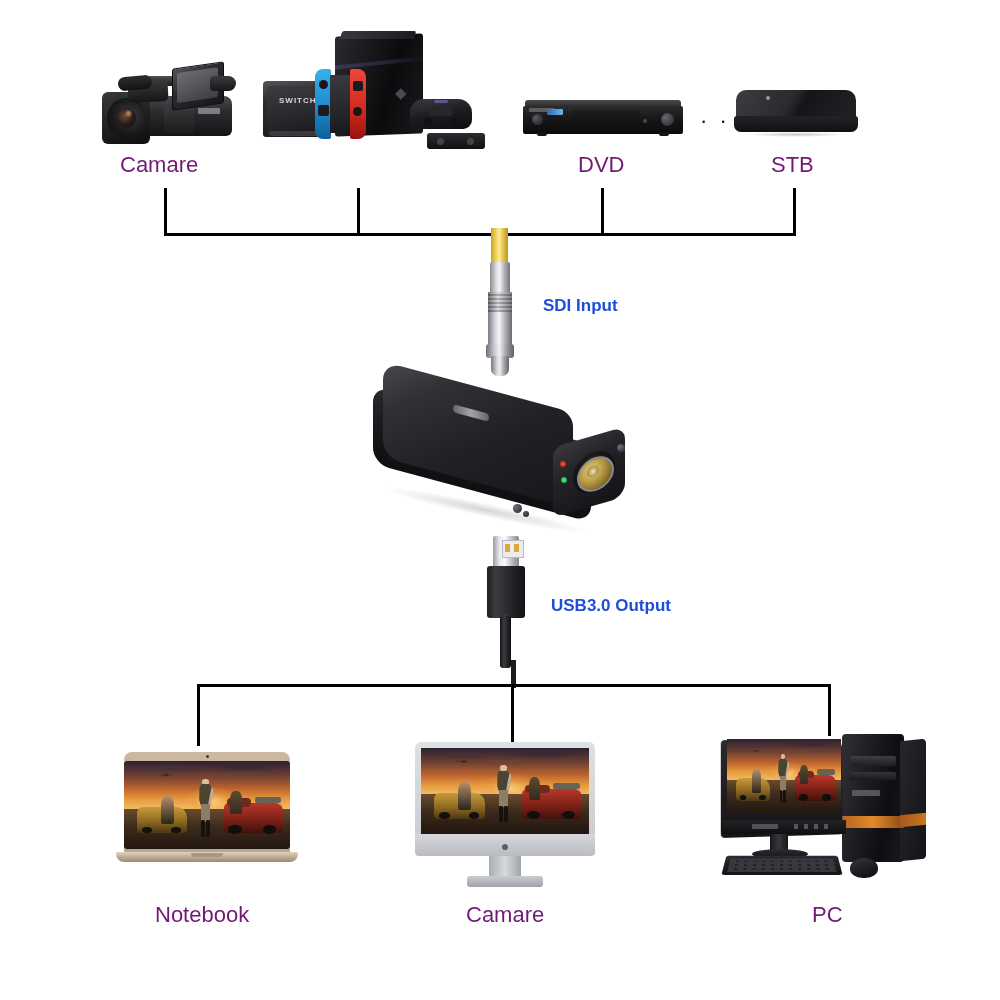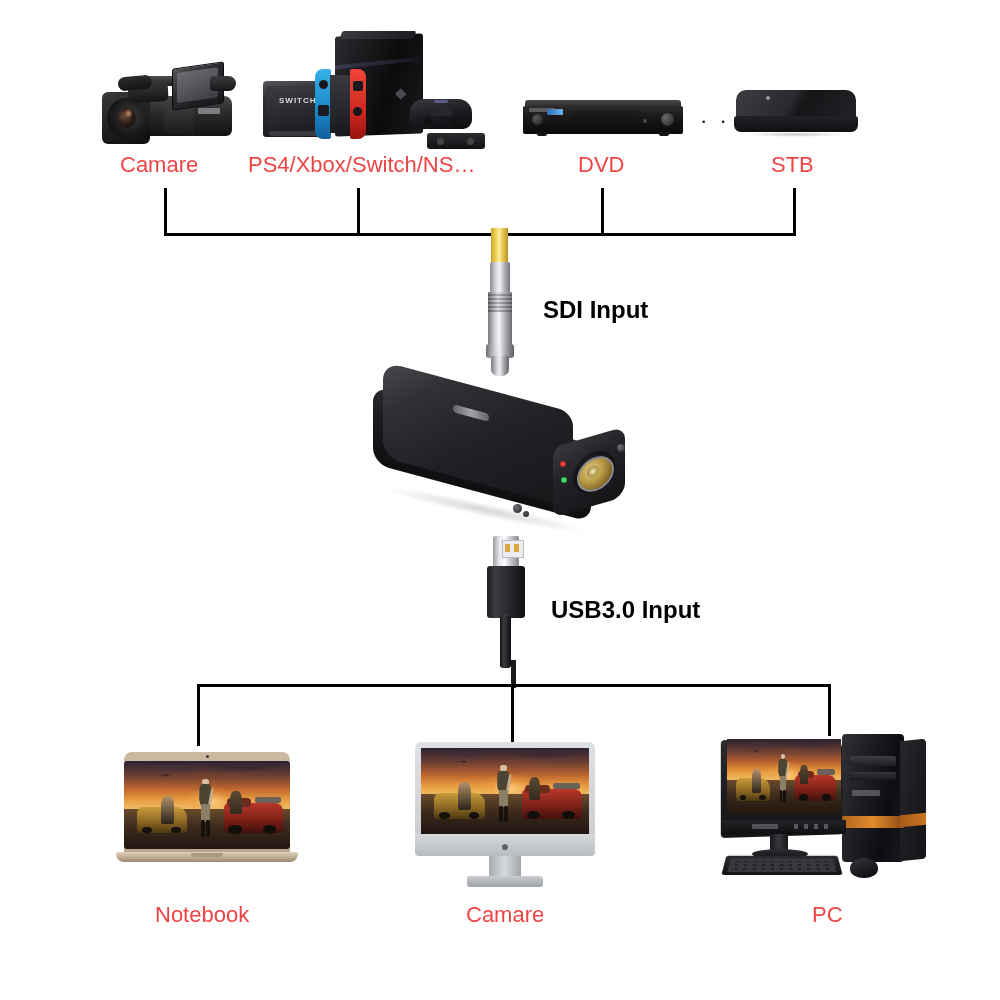--- a/index.html
+++ b/index.html
@@ -28,30 +28,30 @@
   .line-v {
     position: absolute;
     background: #000000;
     width: 3px;
   }
 
   
   .dev-label {
     position: absolute;
     font-size: 22px;
-    color: #ef4444;
+    color: #701a75;
     white-space: nowrap;
     font-family: "Liberation Sans", sans-serif;
     letter-spacing: 0px;
   }
   .io-label {
     position: absolute;
-    font-size: 24px;
+    font-size: 17px;
     font-weight: bold;
-    color: #000000;
+    color: #1d4ed8;
     white-space: nowrap;
     font-family: "Liberation Sans", sans-serif;
   }
   .ellipsis {
     position: absolute;
     font-size: 22px;
     color: #111;
     letter-spacing: 3px;
   }
 
@@ -706,21 +706,20 @@
 
   <div class="abs stb">
     <div class="stb-top">
         <div class="stb-led"></div>
       </div>
     <div class="stb-front"></div>
     <div class="stb-shadow"></div>
   </div>
 
   <div class="dev-label" style="left:120px; top:152px;">Camare</div>
-  <div class="dev-label" style="left:248px; top:152px;">PS4/Xbox/Switch/NS…</div>
   <div class="dev-label" style="left:578px; top:152px;">DVD</div>
   <div class="dev-label" style="left:771px; top:152px;">STB</div>
 
   <div class="line-v" style="left:164px; top:188px; height:48px;"></div>
   <div class="line-v" style="left:357px; top:188px; height:48px;"></div>
   <div class="line-v" style="left:601px; top:188px; height:48px;"></div>
   <div class="line-v" style="left:793px; top:188px; height:48px;"></div>
   <div class="line-h" style="left:164px; top:233px; width:632px;"></div>
 
   <div class="sdi-cable"></div>
@@ -754,21 +753,21 @@
     <div class="usb-metal">
       <div class="usb-slot"></div>
       <div class="usb-pad1"></div>
       <div class="usb-pad2"></div>
     </div>
     <div class="usb-shell">
         <div class="usb-mark"></div>
       </div>
     <div class="usb-wire"></div>
   </div>
-  <div class="io-label" style="left:551px; top:596px;">USB3.0 Input</div>
+  <div class="io-label" style="left:551px; top:596px;">USB3.0 Output</div>
 
   <div class="line-v" style="left:511px; top:660px; height:28px; width:5px; background:#1b1b1e;"></div>
 
   <div class="line-h" style="left:198px; top:684px; width:633px;"></div>
   <div class="line-v" style="left:197px; top:684px; height:62px;"></div>
   <div class="line-v" style="left:511px; top:684px; height:58px;"></div>
   <div class="line-v" style="left:828px; top:684px; height:52px;"></div>
 
   <div class="abs notebook">
     <div class="nb-lid"></div>

